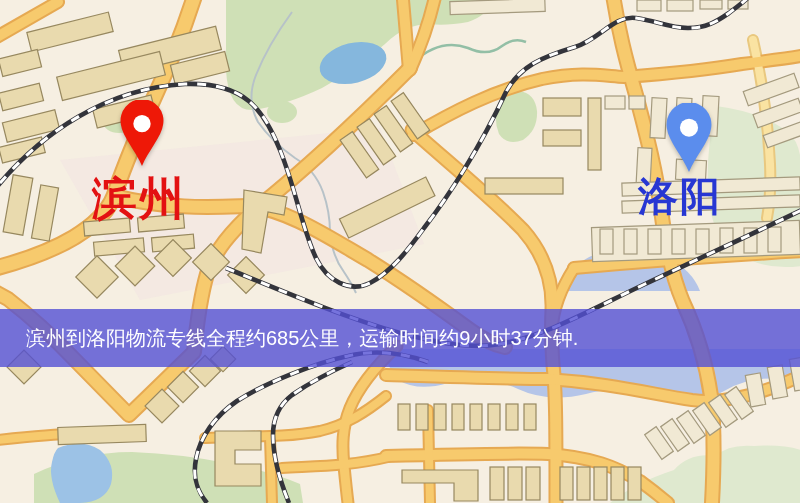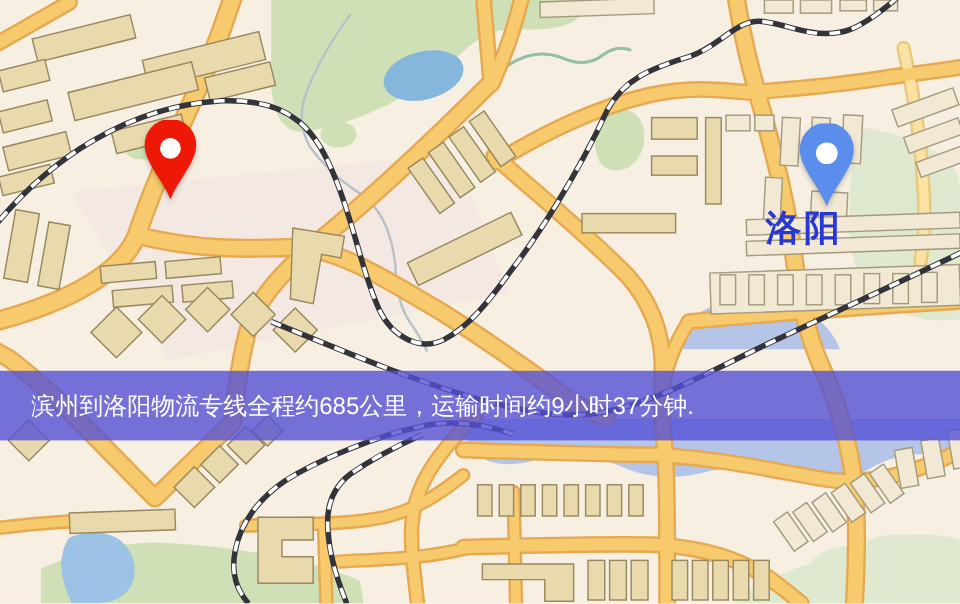--- a/index.html
+++ b/index.html
@@ -23,21 +23,21 @@
   .rwW{stroke:#ffffff;fill:none;stroke-width:3;stroke-dasharray:9 10;}
   .bA{fill:#e9daae;stroke:#97885f;stroke-width:1.2;}
   .bB{fill:#f1e9d4;stroke:#a49a7e;stroke-width:1.2;}
   
   .pin{position:absolute;z-index:3;filter:drop-shadow(0 2px 2px rgba(0,0,0,.25));}
   .pin-binzhou{left:119px;top:100px;width:46px;height:67px;}
   .pin-luoyang{left:665px;top:103px;width:48px;height:70px;}
   .city-label{position:absolute;z-index:3;font-weight:900;letter-spacing:2px;line-height:1;
     font-family:"Liberation Sans","DejaVu Sans",sans-serif;}
   .label-binzhou{left:92px;top:176px;font-size:45px;}
-  .label-luoyang{left:638px;top:176px;font-size:30px;}
+  .label-luoyang{left:638px;top:176px;font-size:40px;}
   .banner{position:absolute;left:0;top:291px;width:800px;height:58px;z-index:2;
     background:rgba(84,80,212,0.80);display:flex;align-items:center;margin-top:18px;}
   .banner-text{color:#ffffff;font-size:20px;padding-left:26px;white-space:nowrap;
     font-family:"Liberation Sans","DejaVu Sans",sans-serif;}
 </style>
 </head>
 <body>
 
 <div class="screen">
 
@@ -218,20 +218,21 @@
   <svg class="pin pin-binzhou" viewBox="0 0 46 68">
     <path d="M23,67 C17,52 3,37 1.5,24.5 A21.8,21.8 0 1 1 44.5,24.5 C43,37 29,52 23,67 Z" fill="#ee1807"></path>
     <circle cx="23" cy="24" r="8.8" fill="#ffffff"></circle>
   </svg>
 
   <svg class="pin pin-luoyang" viewBox="0 0 46 68">
     <path d="M23,67 C17,52 3,37 1.5,24.5 A21.8,21.8 0 1 1 44.5,24.5 C43,37 29,52 23,67 Z" fill="#5b8ded"></path>
     <circle cx="23" cy="24" r="8.8" fill="#ffffff"></circle>
   </svg>
 
+  <div class="city-label label-binzhou" style="color: rgb(227, 17, 18);">滨州</div>
 
   <div class="city-label label-luoyang" style="color: rgb(39, 55, 211);">洛阳</div>
 
   <div class="banner">
     <span class="banner-text">滨州到洛阳物流专线全程约685公里，运输时间约9小时37分钟.</span>
   </div>
 
 </div>
 
 </body></html>

